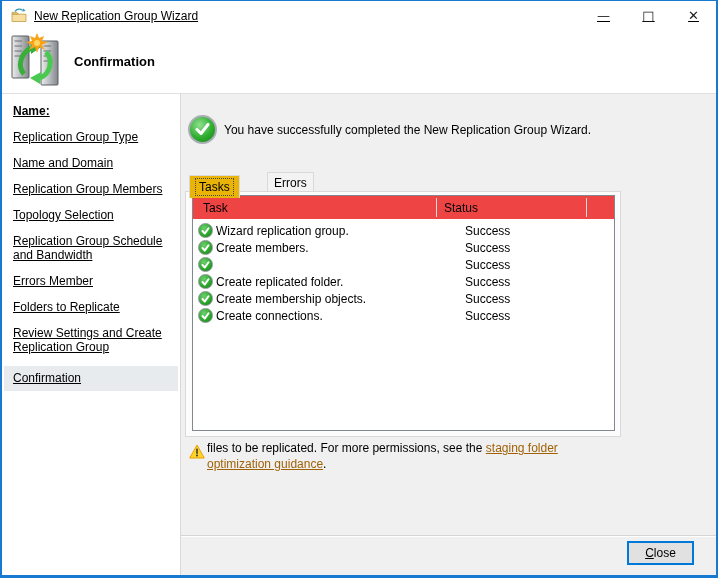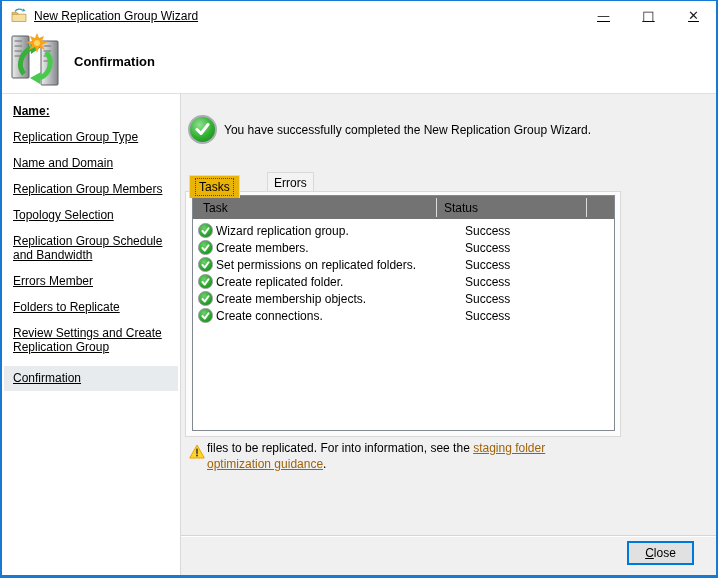--- a/index.html
+++ b/index.html
@@ -37,21 +37,21 @@
   .tab{position:absolute;display:flex;align-items:center;justify-content:center;
     border:1px solid #d9d9d9;border-bottom:none;padding:0 6px;cursor:default;}
   .tab-tasks{left:8px;top:81px;height:23px;background:#eab308;z-index:3;text-align:right;}
   .tab-tasks .tab-label{outline:1px dotted #4a4a4a;padding:1px 3px;}
   .tab-errors{left:52px;top:78px;height:20px;background:#f3f3f3;z-index:1;margin-left:34px;}
   
   .tab-panel{position:absolute;left:4px;top:97px;width:436px;height:246px;
     background:#fcfcfc;border:1px solid #d9d9d9;z-index:2;}
   .tasks-table{position:absolute;left:6px;top:3px;width:423px;height:236px;
     background:#fff;border:1px solid #828790;overflow:hidden;}
-  .table-header{position:relative;height:23px;background:#737373;}
+  .table-header{position:relative;height:23px;background:#ef4444;}
   .col-task{position:absolute;left:10px;top:5px;}
   .col-status{position:absolute;left:251px;top:5px;}
   .hdr-div{position:absolute;top:2px;width:1px;height:19px;background:#dcdcdc;}
   .hdr-div.d1{left:243px;}
   .hdr-div.d2{left:393px;}
   .table-body{padding-top:3px;}
   .trow{position:relative;height:17px;display:flex;align-items:center;padding-left:5px;}
   .check-sm{width:15px;height:15px;border-radius:50%;flex:none;
     background:radial-gradient(circle at 38% 32%, #6ed06e, #28a428 60%, #128012);
     border:1px solid #8d9396;display:inline-flex;align-items:center;justify-content:center;}
@@ -184,21 +184,20 @@
                 </span>
               <span class="task-label">Create members.</span>
               <span class="status-val">Success</span>
             </div>
             <div class="trow">
               <span class="check-sm">
                   <svg width="9" height="8">
                     <path d="M1.5 4 L3.8 6.5 L7.5 1.2" stroke="#fff" stroke-width="2" fill="none" stroke-linecap="round" stroke-linejoin="round"></path>
                   </svg>
                 </span>
-              <span class="task-label">Set permissions on replicated folders.</span>
               <span class="status-val">Success</span>
             </div>
             <div class="trow">
               <span class="check-sm">
                   <svg width="9" height="8">
                     <path d="M1.5 4 L3.8 6.5 L7.5 1.2" stroke="#fff" stroke-width="2" fill="none" stroke-linecap="round" stroke-linejoin="round"></path>
                   </svg>
                 </span>
               <span class="task-label">Create replicated folder.</span>
               <span class="status-val">Success</span>
@@ -227,21 +226,21 @@
       </div>
 
       <span class="warn-icon">
         <svg width="16" height="15" viewBox="0 0 16 15">
           <polygon points="8,1 15.3,14 0.7,14" fill="#ffd42a" stroke="#e8a000" stroke-width="1"></polygon>
           <rect x="7.2" y="4.6" width="1.6" height="5.2" fill="#3a3a3a"></rect>
           <circle cx="8" cy="11.6" r="1" fill="#3a3a3a"></circle>
         </svg>
       </span>
       <div class="warn-text">
-        <div class="wline"><span>files to be replicated. For into information, see the </span><a class="link">staging folder</a></div>
+        <div class="wline"><span>files to be replicated. For more permissions, see the </span><a class="link">staging folder</a></div>
         <div class="wline"><a class="link">optimization guidance</a><span>.</span></div>
       </div>
 
       <div class="footer-sep"></div>
       <button class="close-btn">
           <u>C</u>
           <span>lose</span>
         </button>
 
     </div>

